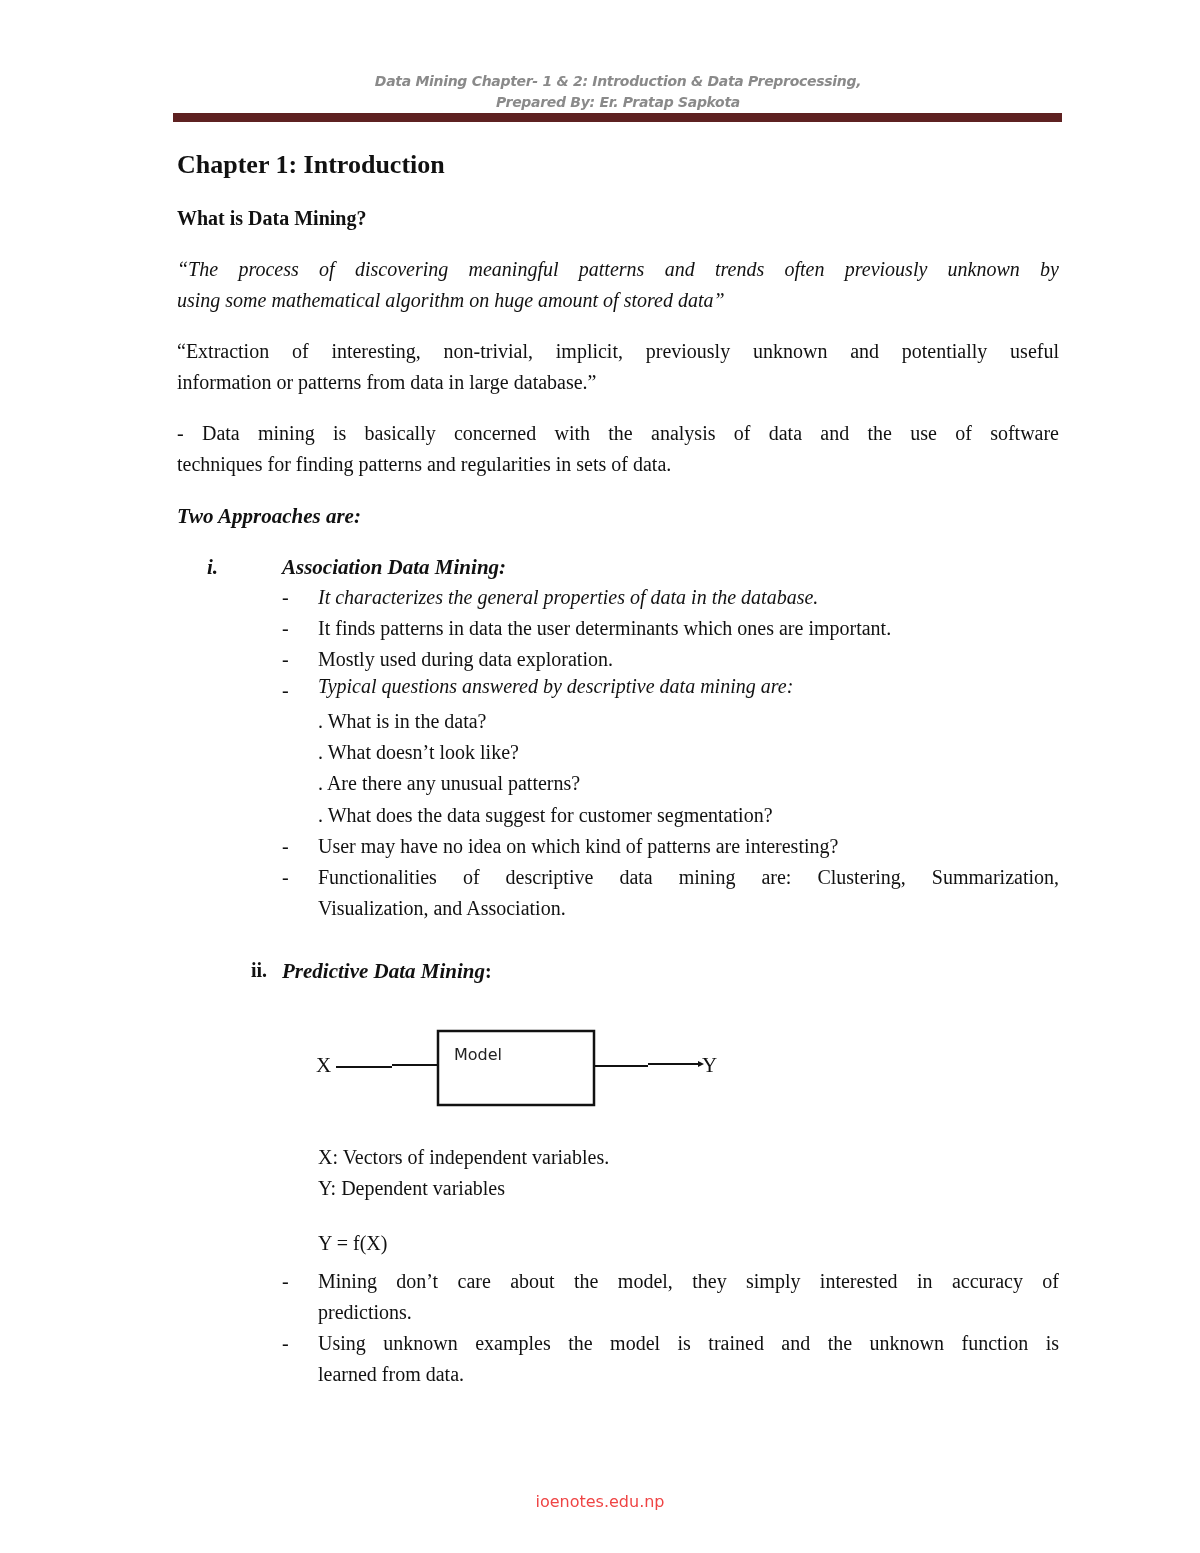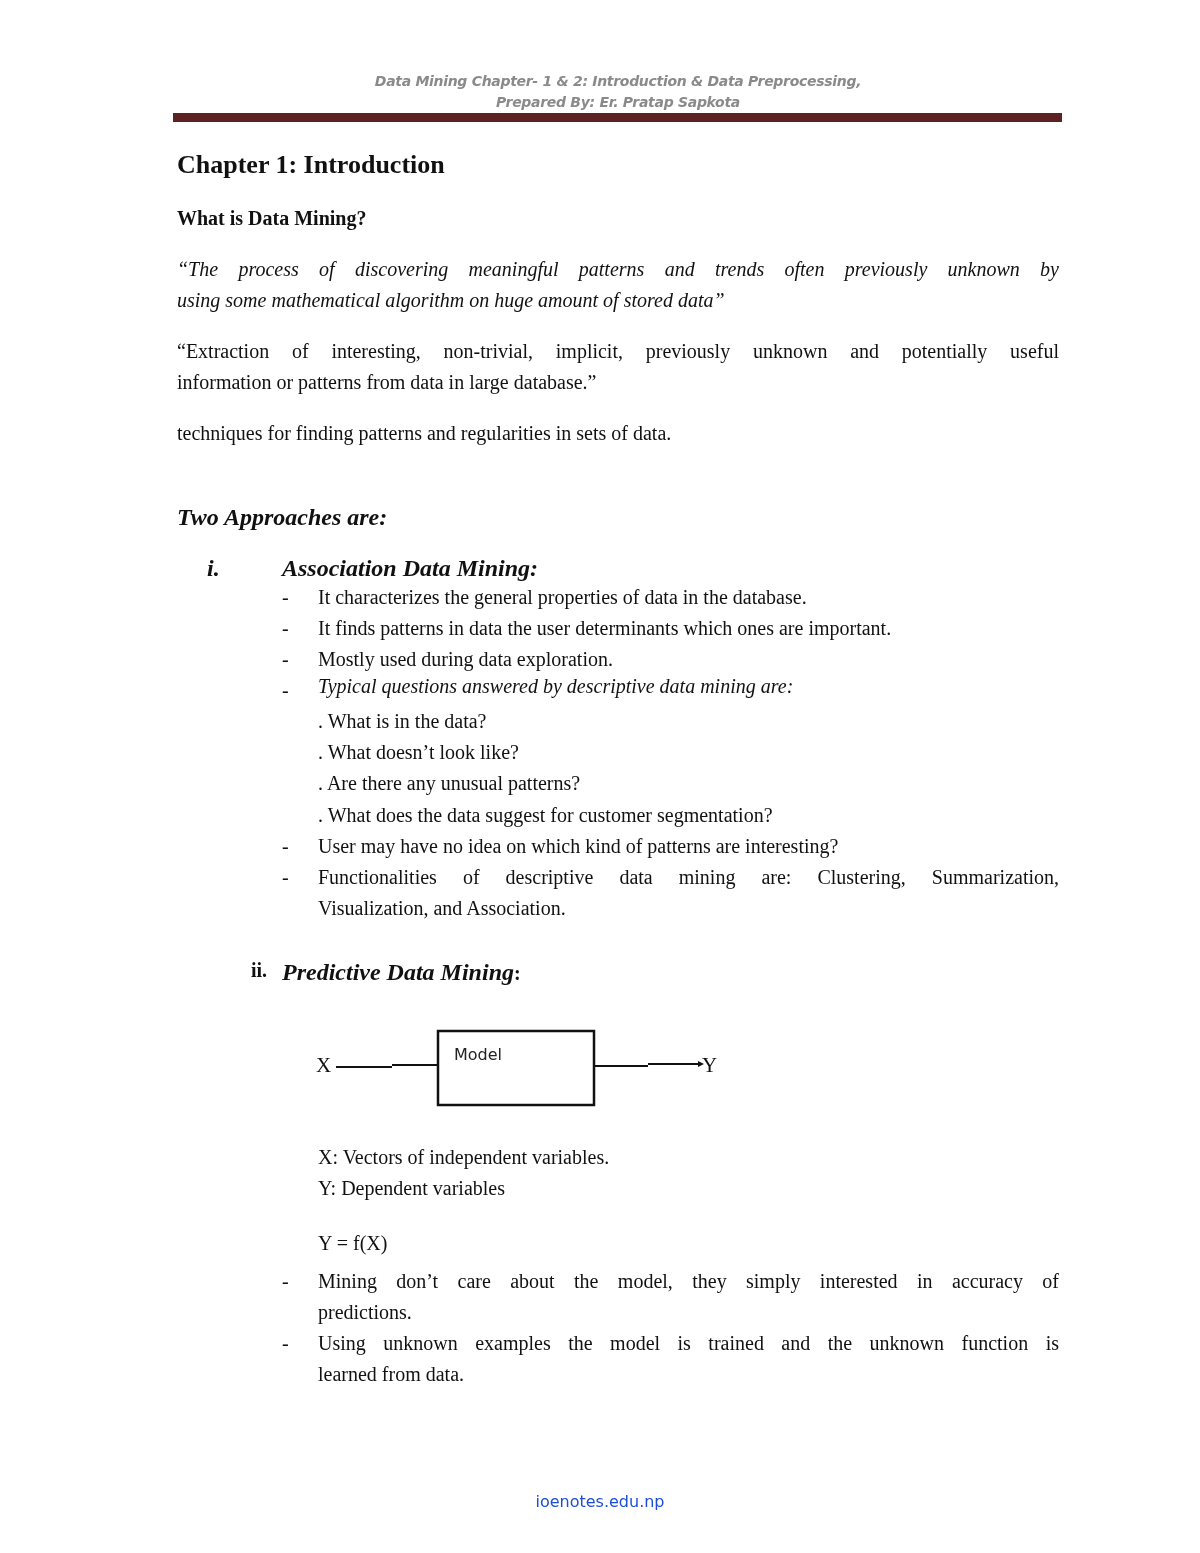--- a/index.html
+++ b/index.html
@@ -11,59 +11,60 @@
   .hdr1 { top:73px; }
   .hdr2 { top:94px; }
   .rule { position:absolute; left:173px; top:113px; width:889px; height:9px; background:#5e2121; }
   .abs { position:absolute; white-space:nowrap; }
   .h1 { left:177px; top:150px; font-size:26px; font-weight:bold; }
   .h2 { left:177px; top:207px; font-size:20px; font-weight:bold; }
   .para { position:absolute; left:177px; width:882px; font-size:20px; line-height:31px;
           text-align:justify; }
   .para .ln { display:block; }
   .para .ln.j { text-align-last:justify; }
-  .ital-b { font-style:italic; font-weight:bold; font-size:24px; }
+  .ital-b { font-style:italic; font-weight:bold; font-size:21px; }
   .roman { left:207px; }
   .sub { left:282px; }
   .bul { position:absolute; left:282px; font-size:20px; }
   .btxt { position:absolute; left:318px; font-size:20px; white-space:nowrap; }
   .btxt.wide { width:741px; text-align:justify; text-align-last:justify; }
   .diagram { position:absolute; left:300px; top:1020px; width:440px; height:100px; }
   .footer { position:absolute; left:0; width:1200px; top:1492px; text-align:center;
-            font-family:"DejaVu Sans", sans-serif; font-size:16px; color:#1d4ed8; }
+            font-family:"DejaVu Sans", sans-serif; font-size:16px; color:#ef4444; }
 </style>
 </head>
 <body>
 
 <div class="hdr hdr1">Data Mining Chapter- 1 &amp; 2: Introduction &amp; Data Preprocessing,</div>
 <div class="hdr hdr2">Prepared By: Er. Pratap Sapkota</div>
 <div class="rule"></div>
 
 <div class="abs h1">Chapter 1: Introduction</div>
 <div class="abs h2">What is Data Mining?</div>
 
 <div class="para" style="top:254px;font-style:italic;">
   <span class="ln j">“The process of discovering meaningful patterns and trends often previously unknown by</span>
   <span class="ln">using some mathematical algorithm on huge amount of stored data”</span>
 </div>
 <div class="para" style="top:336px;">
   <span class="ln j">“Extraction of interesting, non-trivial, implicit, previously unknown and potentially useful</span>
   <span class="ln">information or patterns from data in large database.”</span>
 </div>
 <div class="para" style="top:418px;">
+  <span class="ln j">- Data mining is basically concerned with the analysis of data and the use of software</span>
   <span class="ln">techniques for finding patterns and regularities in sets of data.</span>
 </div>
 
 <div class="abs ital-b" style="left:177px; top:504px;">Two Approaches are:</div>
 
 <div class="abs ital-b roman" style="top:555px;">i.</div>
 <div class="abs ital-b sub" style="top:555px;">Association Data Mining:</div>
 
 <div class="bul" style="top:586px;">-</div>
-<div class="btxt" style="top:586px;">It characterizes the general properties of data in the database.</div>
+<div class="btxt" style="top:586px;font-style:italic;">It characterizes the general properties of data in the database.</div>
 <div class="bul" style="top:617px;">-</div>
 <div class="btxt" style="top:617px;">It finds patterns in data the user determinants which ones are important.</div>
 <div class="bul" style="top:648px;">-</div>
 <div class="btxt" style="top:648px;">Mostly used during data exploration.</div>
 <div class="bul" style="top:679px;">-</div>
 <div class="btxt" style="top:675px;font-style:italic;">Typical questions answered by descriptive data mining are:</div>
 
 <div class="btxt" style="top:710px;">. What is in the data?</div>
 <div class="btxt" style="top:741px;">. What doesn’t look like?</div>
 <div class="btxt" style="top:772px;">. Are there any unusual patterns?</div>

